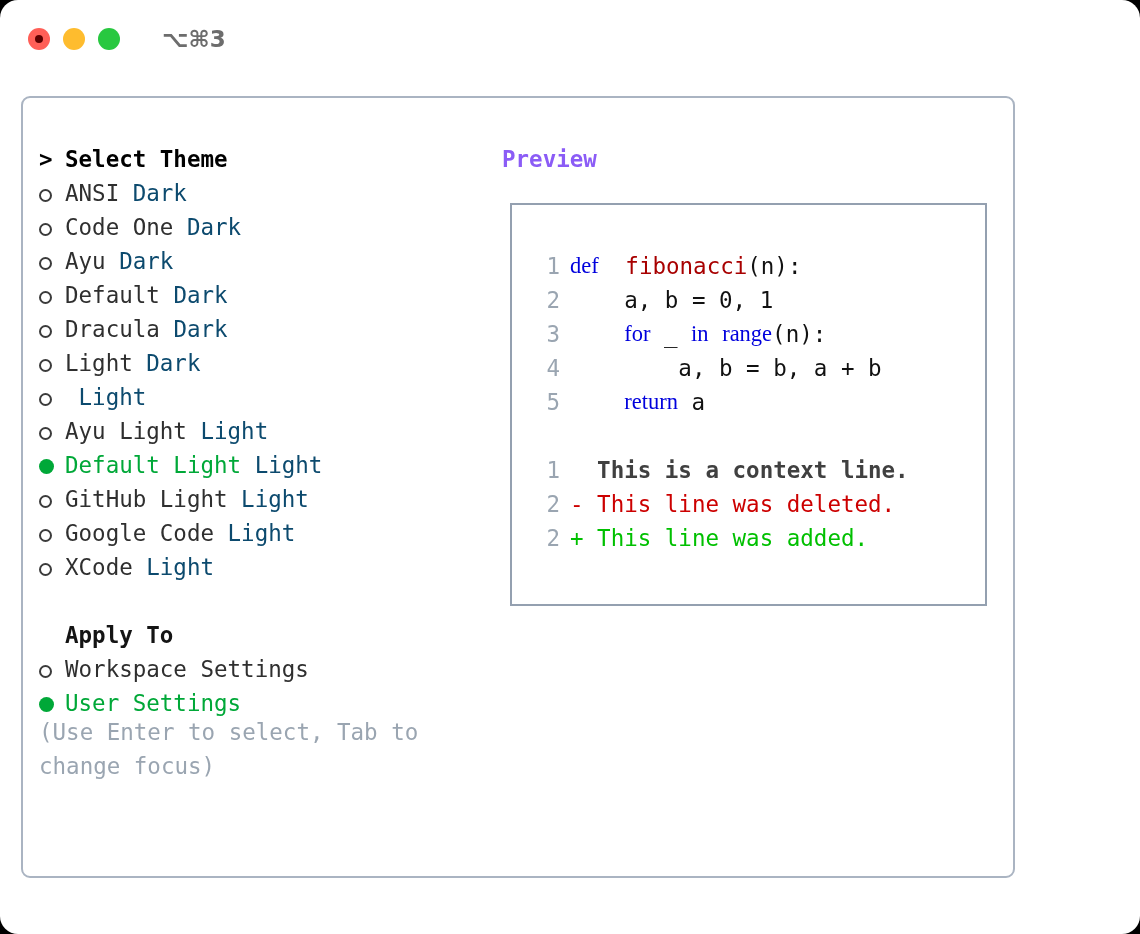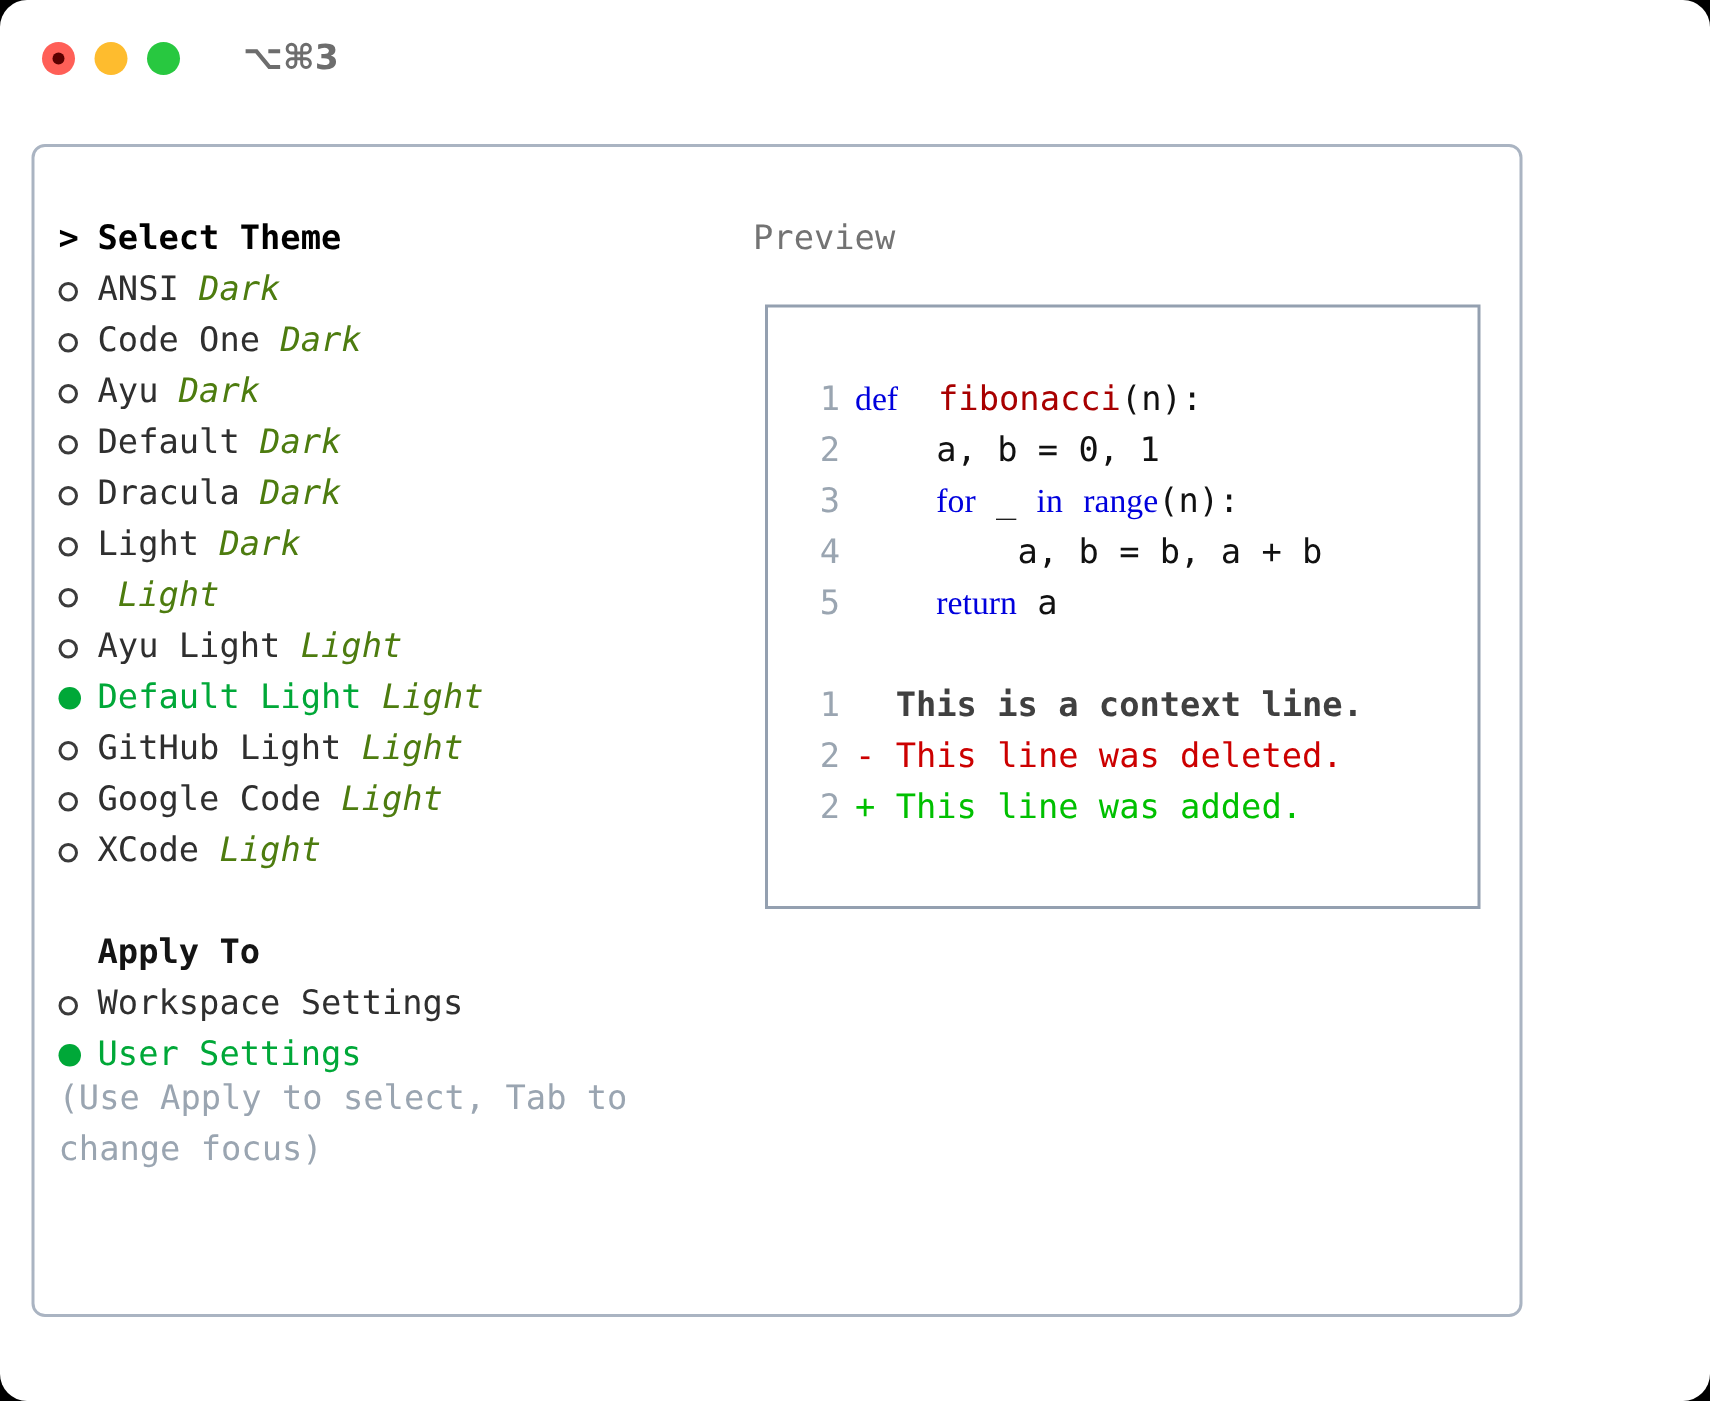--- a/index.html
+++ b/index.html
@@ -100,42 +100,42 @@
   .radio-on {
     display: inline-block;
     width: 15px; height: 15px;
     border-radius: 50%;
     background: #00a838;
     position: relative;
     top: 1px;
   }
   .item-name { color: #2f2f2f; }
   .item-name.selected { color: #00a838; }
-  .item-cat { color: #4d7c0f; font-style: italic; }
+  .item-cat { color: #0c4a6e; }
   .spacer-row { height: 34px; }
   .section-label {
     font-weight: bold;
     color: #141414;
   }
   #hint {
     position: absolute;
     left: 16px; top: 617px;
     width: 410px;
     font-size: 22.5px;
     line-height: 34px;
     color: #9aa5b1;
   }
   
   #preview-title {
     position: absolute;
     left: 479px; top: 44px;
     font-size: 22.5px;
     line-height: 34px;
-    font-weight: normal;
-    color: #737373;
+    font-weight: bold;
+    color: #8b5cf6;
     text-align: center;
   }
   #preview-box {
     position: absolute;
     left: 487px; top: 105px;
     width: 477px; height: 403px;
     border: 2px solid #94a0b0;
     background: #ffffff;
   }
   #code {
@@ -207,21 +207,21 @@
         <div class="row">
           <span class="marker"></span><span class="section-label">Apply To</span>
         </div>
 
         <div id="apply-list">
             <div class="row"><span class="marker"><span class="radio-off"></span></span><span class="item-name">Workspace Settings</span></div>
             <div class="row"><span class="marker"><span class="radio-on"></span></span><span class="item-name selected">User Settings</span></div>
           </div>
       </div>
 
-      <div id="hint">(Use Apply to select, Tab to change focus)</div>
+      <div id="hint">(Use Enter to select, Tab to change focus)</div>
 
       <div id="preview-title">Preview</div>
 
       <div id="preview-box">
         <div id="code"><div class="code-line"><span class="lineno">1</span><span class="tok-kw">def </span><span class="tok-fn">fibonacci</span><span class="tok-pl">(n):</span></div><div class="code-line"><span class="lineno">2</span><span class="tok-pl">    a, b = 0, 1</span></div><div class="code-line"><span class="lineno">3</span><span class="tok-pl">    </span><span class="tok-kw">for</span><span class="tok-pl"> _ </span><span class="tok-kw">in</span><span class="tok-pl"> </span><span class="tok-kw">range</span><span class="tok-pl">(n):</span></div><div class="code-line"><span class="lineno">4</span><span class="tok-pl">        a, b = b, a + b</span></div><div class="code-line"><span class="lineno">5</span><span class="tok-pl">    </span><span class="tok-kw">return</span><span class="tok-pl"> a</span></div><div class="blank-line"></div><div class="code-line"><span class="lineno">1</span><span class="diff-ctx">  </span><span class="diff-ctx">This is a context line.</span></div><div class="code-line"><span class="lineno">2</span><span class="diff-del">- </span><span class="diff-del">This line was deleted.</span></div><div class="code-line"><span class="lineno">2</span><span class="diff-add">+ </span><span class="diff-add">This line was added.</span></div></div>
       </div>
 
     </div>
   </div>
 </div>

